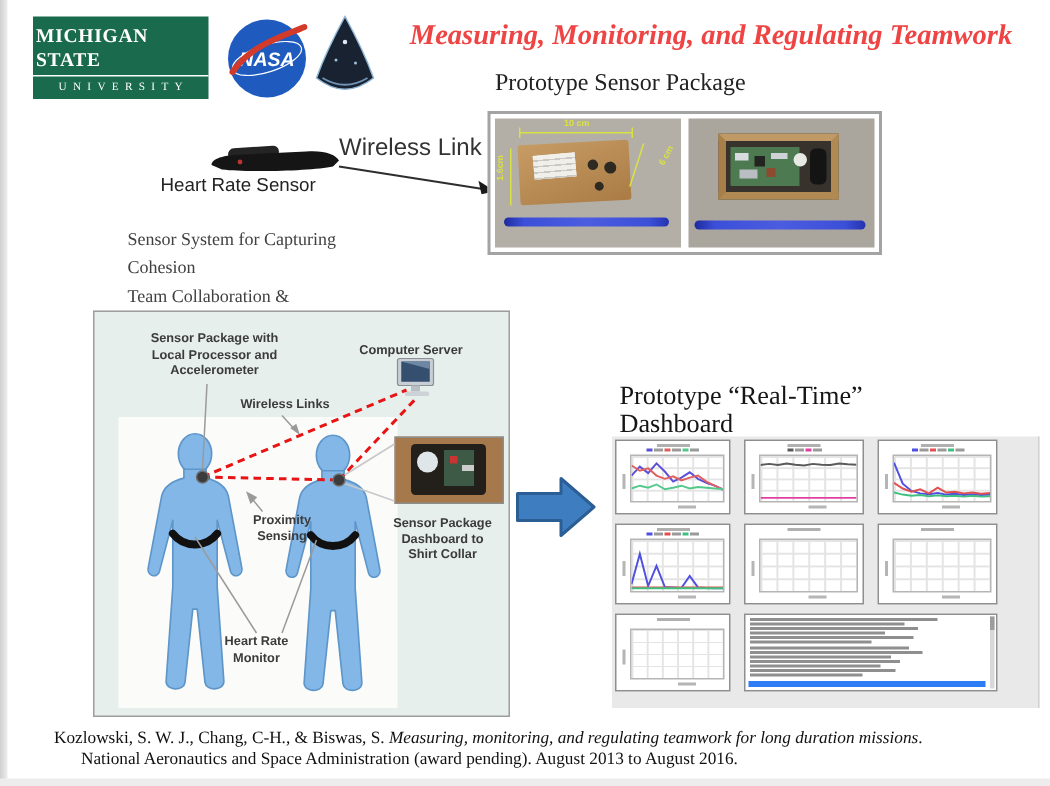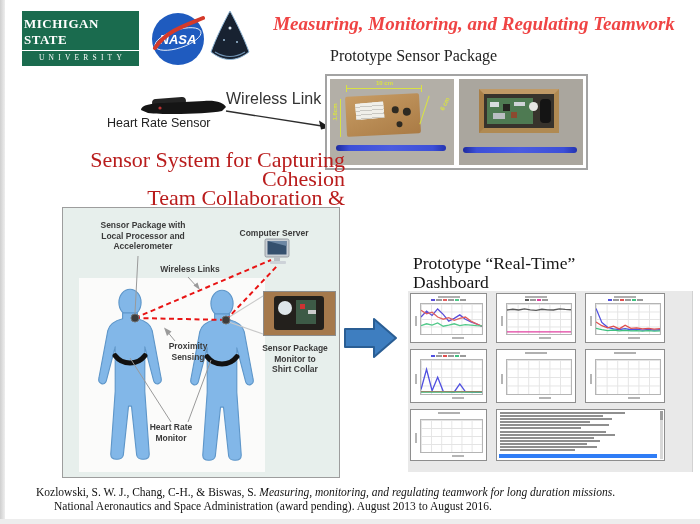--- a/index.html
+++ b/index.html
@@ -48,21 +48,21 @@
   .dim-line{position:absolute;background:#d9e243;}
   .pen{position:absolute;height:6px;border-radius:3px;
     background:linear-gradient(90deg,#1d2a9e,#3c4fd8 12%,#4b5ce0 50%,#3c4fd8 88%,#2333b0);}
   #open-box{position:absolute;left:20px;top:10px;width:80px;height:44px;box-sizing:border-box;
     background:#37332c;border:5px solid #b08a52;border-top-color:#c09a66;border-left-color:#a87f48;}
   #pcb{position:absolute;left:3px;top:4px;width:46px;height:26px;background:#4e7a52;}
   .chip{position:absolute;}
 
   
   #capture-heading{left:85px;top:150px;width:260px;font-family:"Liberation Serif",serif;
-    font-size:22px;line-height:19px;color:#b91c1c;text-align:right;}
+    font-size:12px;line-height:19px;color:#404040;}
 
   
   #diagram{left:62px;top:207px;width:278px;height:271px;background:#e7efec;border:1.5px solid #9d9d9d;box-sizing:border-box;}
   #diagram-inner-white{position:absolute;left:16px;top:70px;width:186px;height:194px;background:#fbfbfa;}
   .dlabel{position:absolute;font-size:8.5px;line-height:10.5px;font-weight:bold;color:#3b3b3b;text-align:center;}
   #lbl-sensor-package{left:20px;top:12px;width:120px;}
   #lbl-computer-server{left:168px;top:20px;width:86px;}
   #lbl-wireless-links{left:92px;top:56px;width:70px;}
   #lbl-proximity{left:82px;top:133px;width:52px;margin-left:17px;}
   #lbl-collar{left:196px;top:135px;width:72px;}
@@ -240,21 +240,21 @@
       <div>Accelerometer</div>
     </div>
     <div class="dlabel" id="lbl-computer-server">Computer Server</div>
     <div class="dlabel" id="lbl-wireless-links">Wireless Links</div>
     <div class="dlabel" id="lbl-proximity">
       <div>Proximity</div>
       <div>Sensing</div>
     </div>
     <div class="dlabel" id="lbl-collar">
       <div>Sensor Package</div>
-      <div>Monitor to</div>
+      <div>Dashboard to</div>
       <div>Shirt Collar</div>
     </div>
     <div class="dlabel" id="lbl-heart">
       <div>Heart Rate</div>
       <div>Monitor</div>
     </div>
   </div>
 
   <svg class="abs" id="flow-arrow" viewBox="0 0 54 44">
     <polygon points="1,13 30,13 30,3 52,22 30,41 30,31 1,31" fill="#3e7ec0" stroke="#2a5e94" stroke-width="2" stroke-linejoin="round"></polygon>

